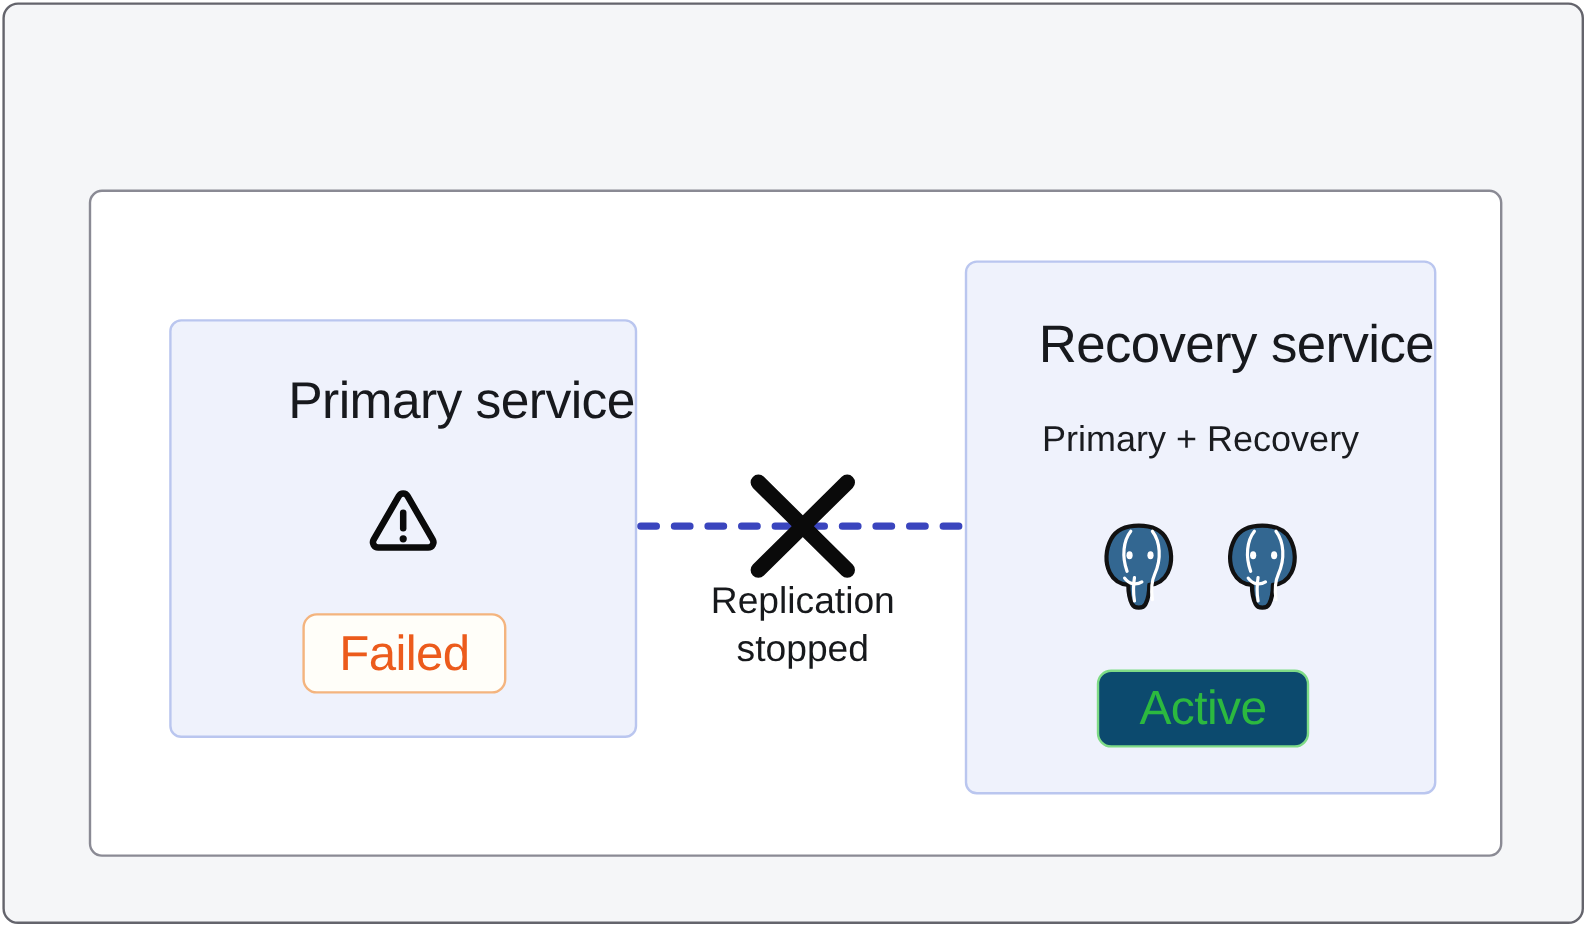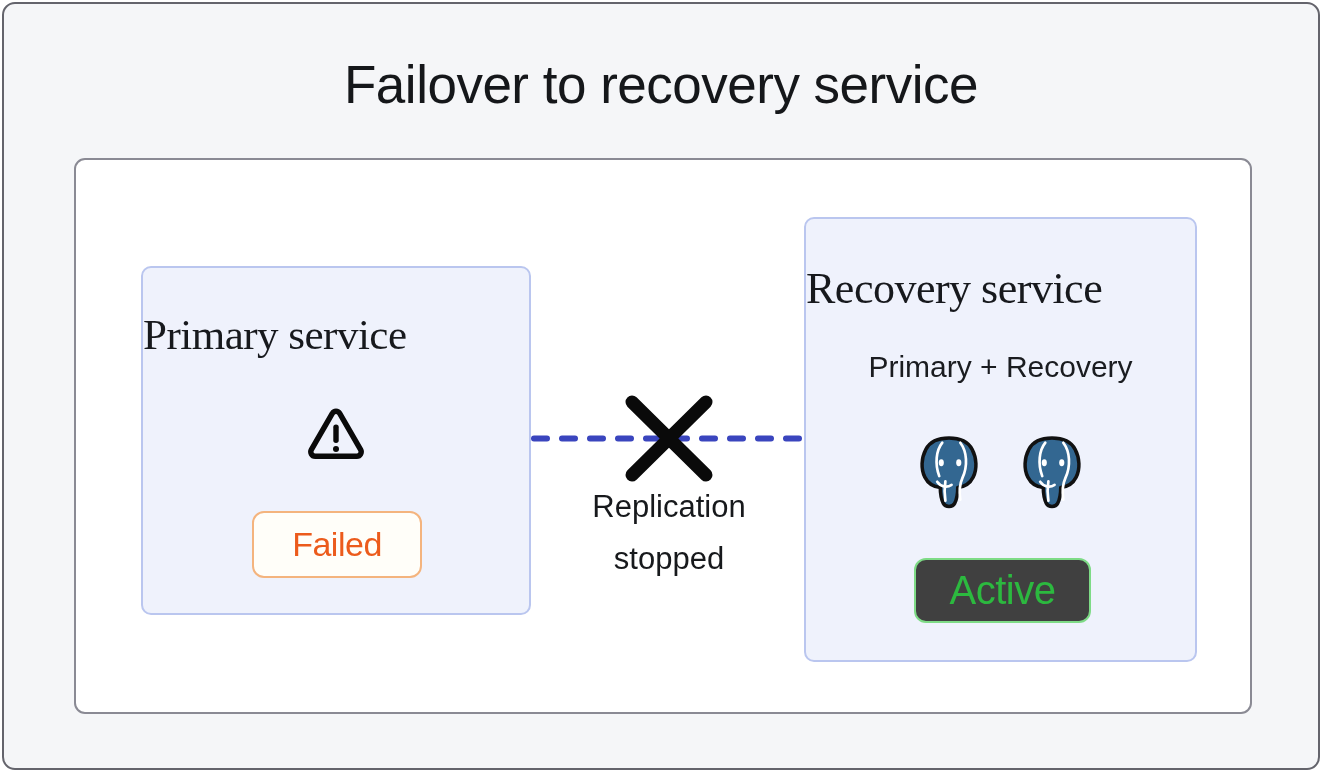--- a/index.html
+++ b/index.html
@@ -37,26 +37,25 @@
     position: absolute;
     background: #EFF2FC;
     border: 2px solid #BAC6EF;
     border-radius: 10px;
   }
   .primary-box { left: 65px; top: 106px; width: 390px; height: 349px; }
   .recovery-box { left: 728px; top: 57px; width: 393px; height: 445px; }
   .box-title {
     position: absolute;
     left: 0; width: 100%;
-    text-align: left;
+    text-align: right;
     font-size: 43px;
     font-weight: 400;
     letter-spacing: -0.5px;
     color: #17191D;
-    font-family: Liberation Serif, serif;
   }
   .primary-box .box-title { top: 42px; }
   .recovery-box .box-title { top: 44px; font-size: 44px; }
   .box-subtitle {
     position: absolute;
     left: 0; top: 131px; width: 100%;
     text-align: center;
     font-size: 30px;
     font-weight: 400;
     color: #1A1C20;
@@ -69,48 +68,48 @@
   .elephants {
     position: absolute;
     left: 0; top: 216px; width: 100%;
     display: flex; justify-content: center; align-items: center;
     gap: 37px;
   }
   .badge {
     position: absolute;
     display: flex; align-items: center; justify-content: center;
     border-radius: 12px;
-    font-size: 34px;
+    font-size: 41px;
     letter-spacing: -0.5px;
   }
   .badge-failed {
     left: 109px; top: 243px; width: 170px; height: 67px;
     color: #EC5B1C;
     border: 2px solid #F4B47E;
     background: #FFFEF9;
   }
   .badge-active {
     left: 108px; top: 339px; width: 177px; height: 65px;
     font-size: 40px;
     color: #2CB93F;
     border: 2px solid #7EDB86;
-    background: #404040;
+    background: #0c4a6e;
   }
   .connection {
     position: absolute;
     left: 450px; top: 234px;
     width: 286px; height: 100px;
   }
   .replication-label {
     position: absolute;
     left: 473px; top: 321px;
     width: 240px;
     text-align: center;
     font-size: 31px;
-    line-height: 52px;
+    line-height: 40px;
     color: #17191C;
   }
   .hidden-defs { position: absolute; width: 0; height: 0; overflow: hidden; }
 </style>
 </head>
 <body>
 
 <svg class="hidden-defs" aria-hidden="true">
   <defs>
     <symbol id="pg-elephant" viewBox="0 0 64 72">
@@ -120,21 +119,20 @@
       <path d="M28.5 45 C27.5 51 27.5 58 28.5 64" fill="none" stroke="#FFFFFF" stroke-width="2.6" stroke-linecap="round"></path>
       <path d="M20.5 45.5 C24 50.5 30 51.5 34.5 48.5" fill="none" stroke="#FFFFFF" stroke-width="2.6" stroke-linecap="round"></path>
       <ellipse cx="24.5" cy="27" rx="2.5" ry="3.3" fill="#FFFFFF"></ellipse>
       <ellipse cx="41.5" cy="27" rx="2.5" ry="3.3" fill="#FFFFFF"></ellipse>
     </symbol>
   </defs>
 </svg>
 
 <div class="frame">
 
-  <h1 class="title">Failover to recovery service</h1>
 
   <div class="container">
 
     <div class="service-box primary-box">
       <div class="box-title">Primary service</div>
       <div class="warn-wrap">
         <svg width="62" height="62" viewBox="0 0 64 64">
           <path d="M28.2 10.8 L6.6 48.2 C4.9 51.2 7 55 10.5 55 L53.5 55 C57 55 59.1 51.2 57.4 48.2 L35.8 10.8 C34.1 7.8 29.9 7.8 28.2 10.8 Z" fill="none" stroke="#0A0A0A" stroke-width="5.6" stroke-linejoin="round"></path>
           <line x1="32" y1="25" x2="32" y2="38.5" stroke="#0A0A0A" stroke-width="5.6" stroke-linecap="round"></line>
           <circle cx="32" cy="47.5" r="3.1" fill="#0A0A0A"></circle>

